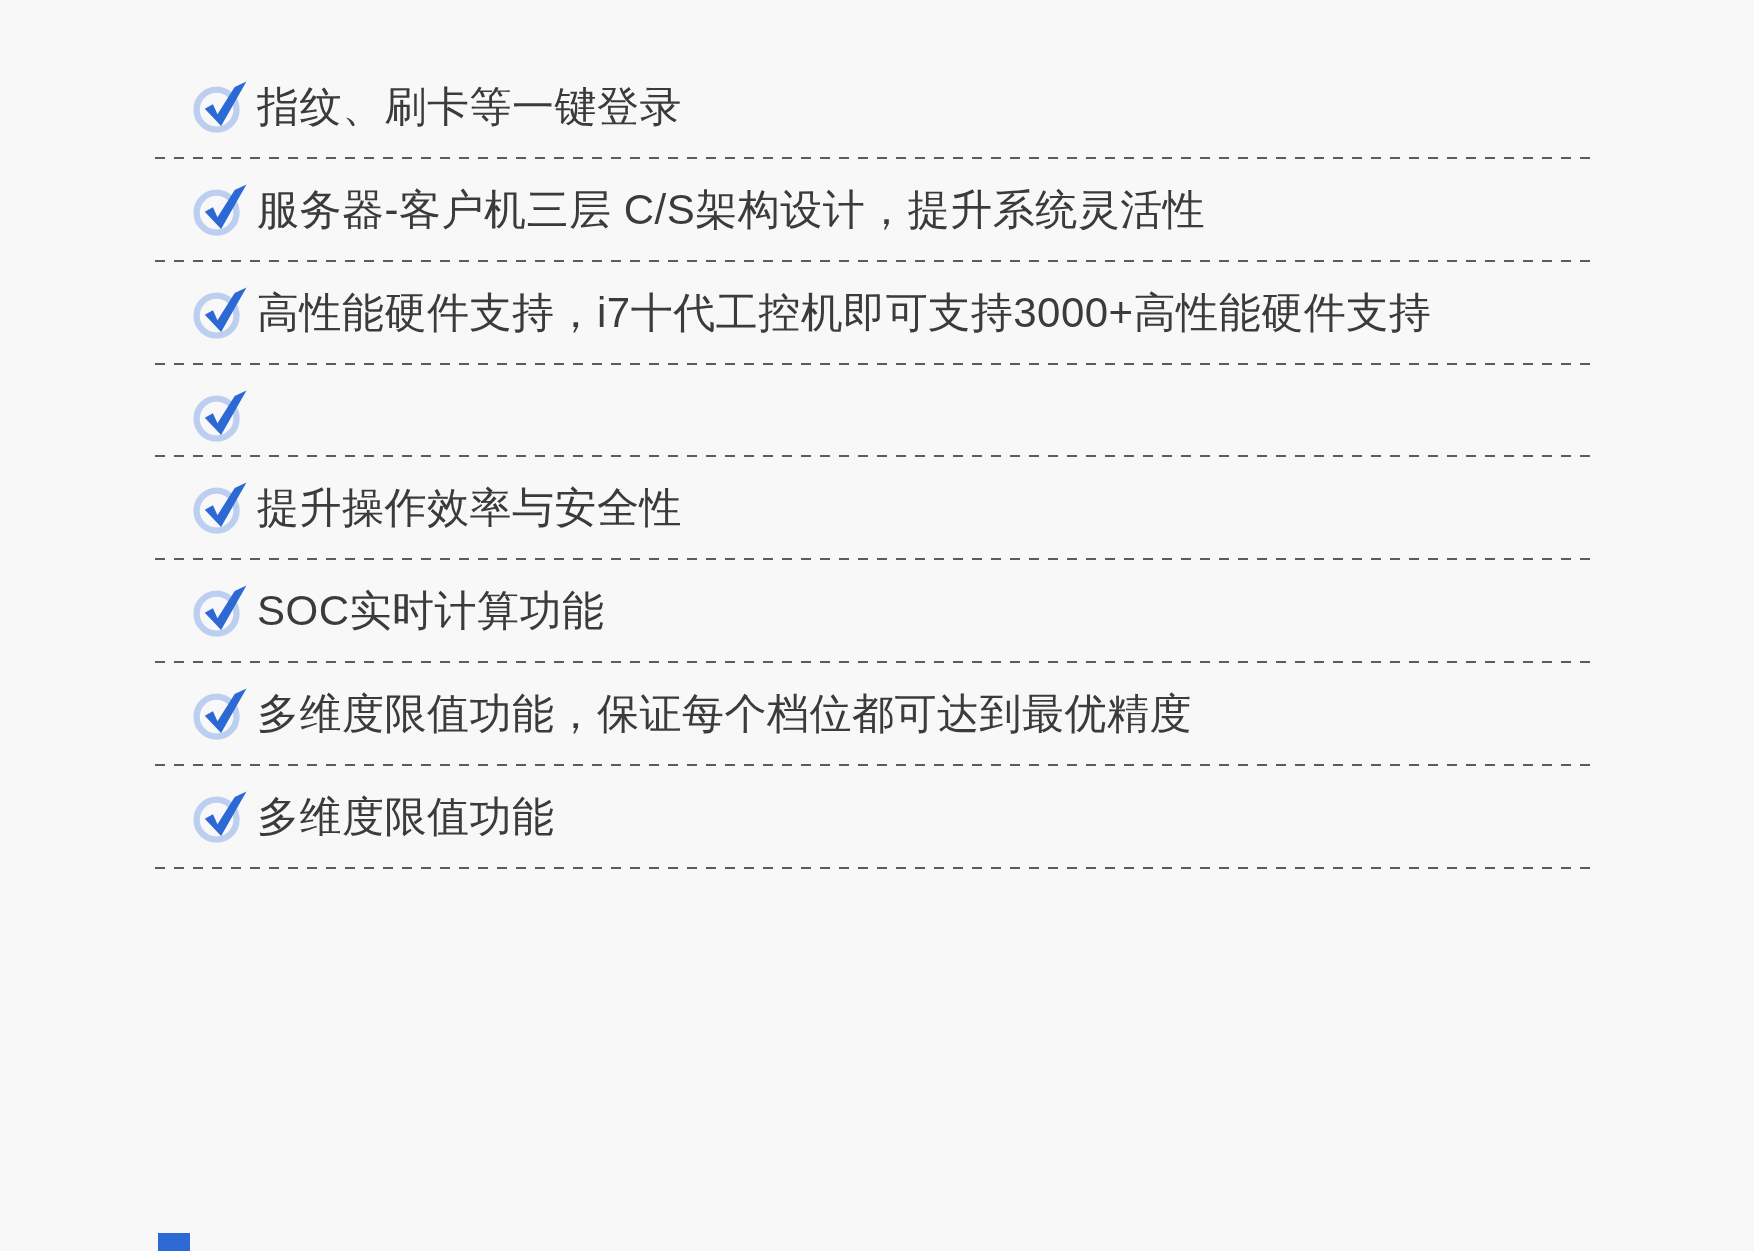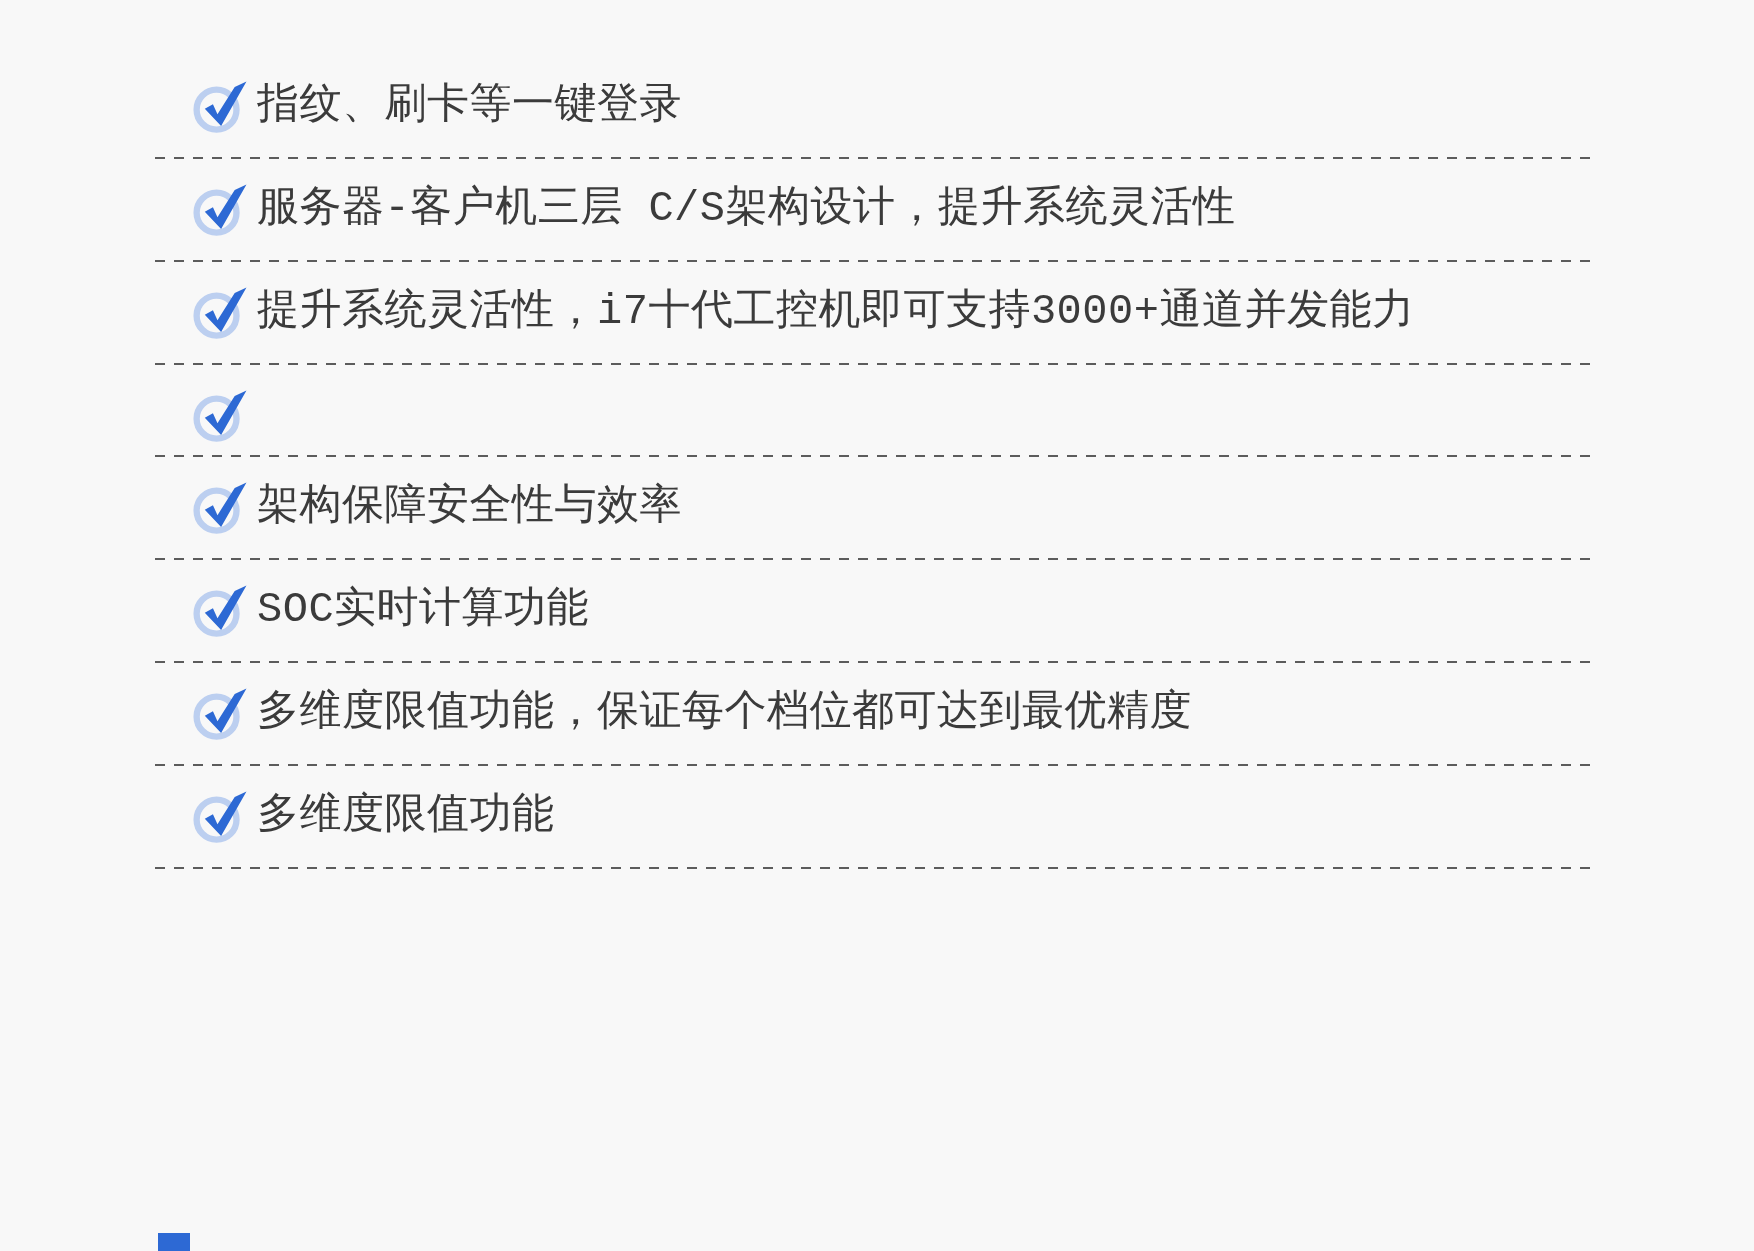--- a/index.html
+++ b/index.html
@@ -16,21 +16,20 @@
   }
   .feature-list {
     list-style: none;
     margin: 0;
     padding: 56px 0 0 0;
     margin-left: 155px;
     width: 1435px;
   }
   .feature-item {
     display: block;
-    font-family: Liberation Mono, monospace;
   }
   .feature-row {
     display: flex;
     align-items: flex-start;
     padding: 11px 0;
     padding-left: 38px;
     gap: 6px;
   }
   .check-icon-box {
     flex: 0 0 58px;
@@ -102,21 +101,21 @@
 
   <li class="feature-item">
     <div class="feature-row">
       <span class="check-icon-box">
         <svg viewBox="0 0 64 64" width="58" height="58" aria-hidden="true">
           <circle cx="26" cy="36" r="22" fill="none" stroke="#bccff0" stroke-width="7"></circle>
           <path d="M13 35 L22 30 L27 41 L46 11 L59 5 L31 54 Z" fill="#2d69d4"></path>
         </svg>
       </span>
       <div class="feature-text">
-          <div class="feature-line">提升系统灵活性，i7十代工控机即可支持3000+通道并发能力</div>
+          <div class="feature-line">高性能硬件支持，i7十代工控机即可支持3000+高性能硬件支持</div>
         </div>
     </div>
     <div class="divider"></div>
   </li>
 
 
   <li class="feature-item">
     <div class="feature-row">
       <span class="check-icon-box">
         <svg viewBox="0 0 64 64" width="58" height="58" aria-hidden="true">
@@ -130,21 +129,21 @@
 
   <li class="feature-item">
     <div class="feature-row">
       <span class="check-icon-box">
         <svg viewBox="0 0 64 64" width="58" height="58" aria-hidden="true">
           <circle cx="26" cy="36" r="22" fill="none" stroke="#bccff0" stroke-width="7"></circle>
           <path d="M13 35 L22 30 L27 41 L46 11 L59 5 L31 54 Z" fill="#2d69d4"></path>
         </svg>
       </span>
       <div class="feature-text">
-          <div class="feature-line">架构保障安全性与效率</div>
+          <div class="feature-line">提升操作效率与安全性</div>
         </div>
     </div>
     <div class="divider"></div>
   </li>
 
   <li class="feature-item">
     <div class="feature-row">
       <span class="check-icon-box">
         <svg viewBox="0 0 64 64" width="58" height="58" aria-hidden="true">
           <circle cx="26" cy="36" r="22" fill="none" stroke="#bccff0" stroke-width="7"></circle>

